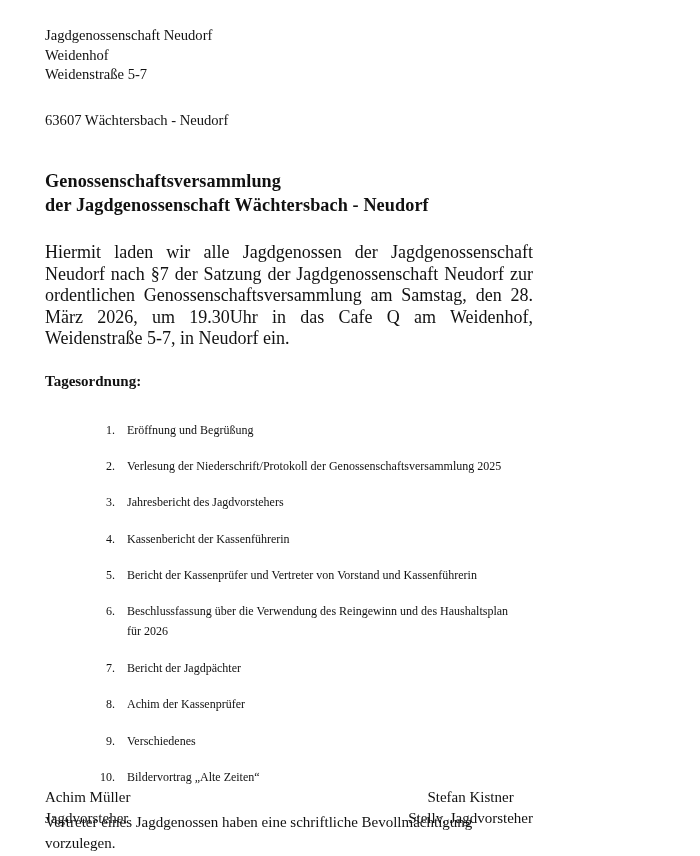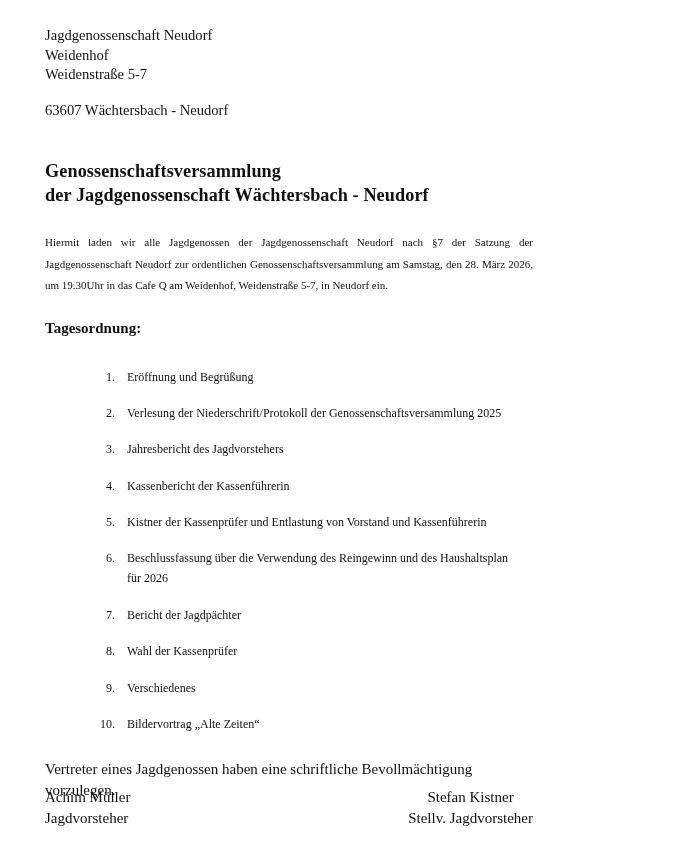--- a/index.html
+++ b/index.html
@@ -27,37 +27,37 @@
   
   .address {
     font-size: 14.6px;
     line-height: 19.5px;
     margin: 0;
   }
   .address .line { white-space: pre; }
   .address-city {
     font-size: 14.6px;
     line-height: 19.5px;
-    margin: 16px 0 0 0;
+    margin: 26px 0 0 0;
   }
 
   
   .title {
     font-weight: bold;
     font-size: 18.2px;
     line-height: 24px;
     margin: 39px 0 0 0;
     letter-spacing: 0.1px;
   }
   .title .t-line { display: block; }
 
   
   .intro {
     margin: 25px 0 0 0;
-    font-size: 11px;
+    font-size: 18px;
     line-height: 21.5px;
     text-align: justify;
     text-justify: inter-word;
   }
 
   
   .agenda-heading {
     font-weight: bold;
     font-size: 15px;
     line-height: 21px;
@@ -121,27 +121,27 @@
 
   <p class="intro">Hiermit laden wir alle Jagdgenossen der Jagdgenossenschaft Neudorf nach §7 der Satzung der Jagdgenossenschaft Neudorf zur ordentlichen Genossenschaftsversammlung am Samstag, den 28. März 2026, um 19.30Uhr in das Cafe Q am Weidenhof, Weidenstraße 5-7, in Neudorf ein.</p>
 
   <p class="agenda-heading">Tagesordnung:</p>
 
   <ol class="agenda">
     <li><span>Eröffnung und Begrüßung</span></li>
     <li><span>Verlesung der Niederschrift/Protokoll der Genossenschaftsversammlung 2025</span></li>
     <li><span>Jahresbericht des Jagdvorstehers</span></li>
     <li><span>Kassenbericht der Kassenführerin</span></li>
-    <li><span>Kistner der Kassenprüfer und Entlastung von Vorstand und Kassenführerin</span></li>
+    <li><span>Bericht der Kassenprüfer und Vertreter von Vorstand und Kassenführerin</span></li>
     <li>
       <span>Beschlussfassung über die Verwendung des Reingewinn und des Haushaltsplan</span>
       <span class="wrap2">für 2026</span>
     </li>
     <li><span>Bericht der Jagdpächter</span></li>
-    <li><span>Wahl der Kassenprüfer</span></li>
+    <li><span>Achim der Kassenprüfer</span></li>
     <li><span>Verschiedenes</span></li>
     <li><span>Bildervortrag „Alte Zeiten“</span></li>
   </ol>
 
   <p class="closing">Vertreter eines Jagdgenossen haben eine schriftliche Bevollmächtigung vorzulegen.</p>
 
   <div class="signatures">
     <div class="sig sig-left">
       <span class="name">Achim Müller</span>
       <span class="role">Jagdvorsteher</span>

